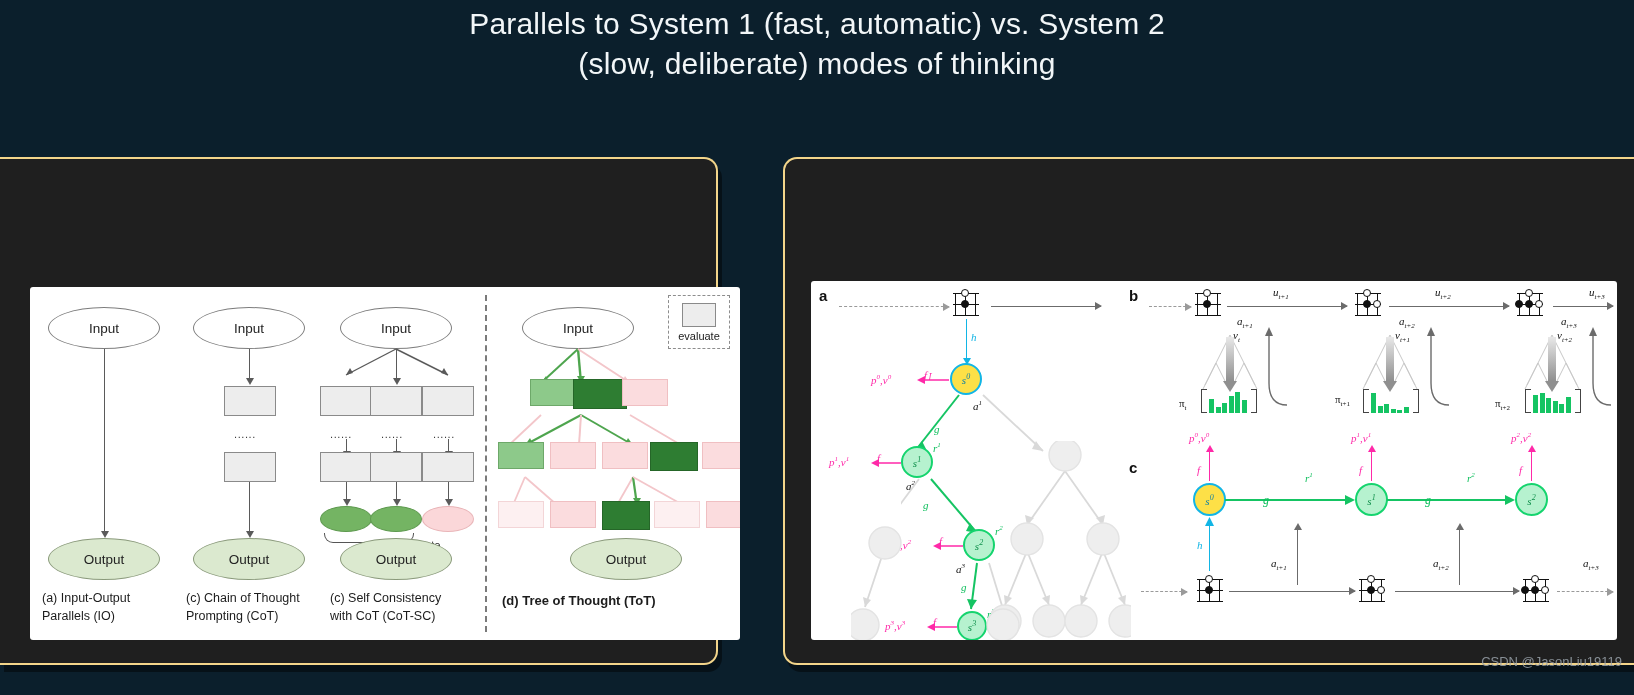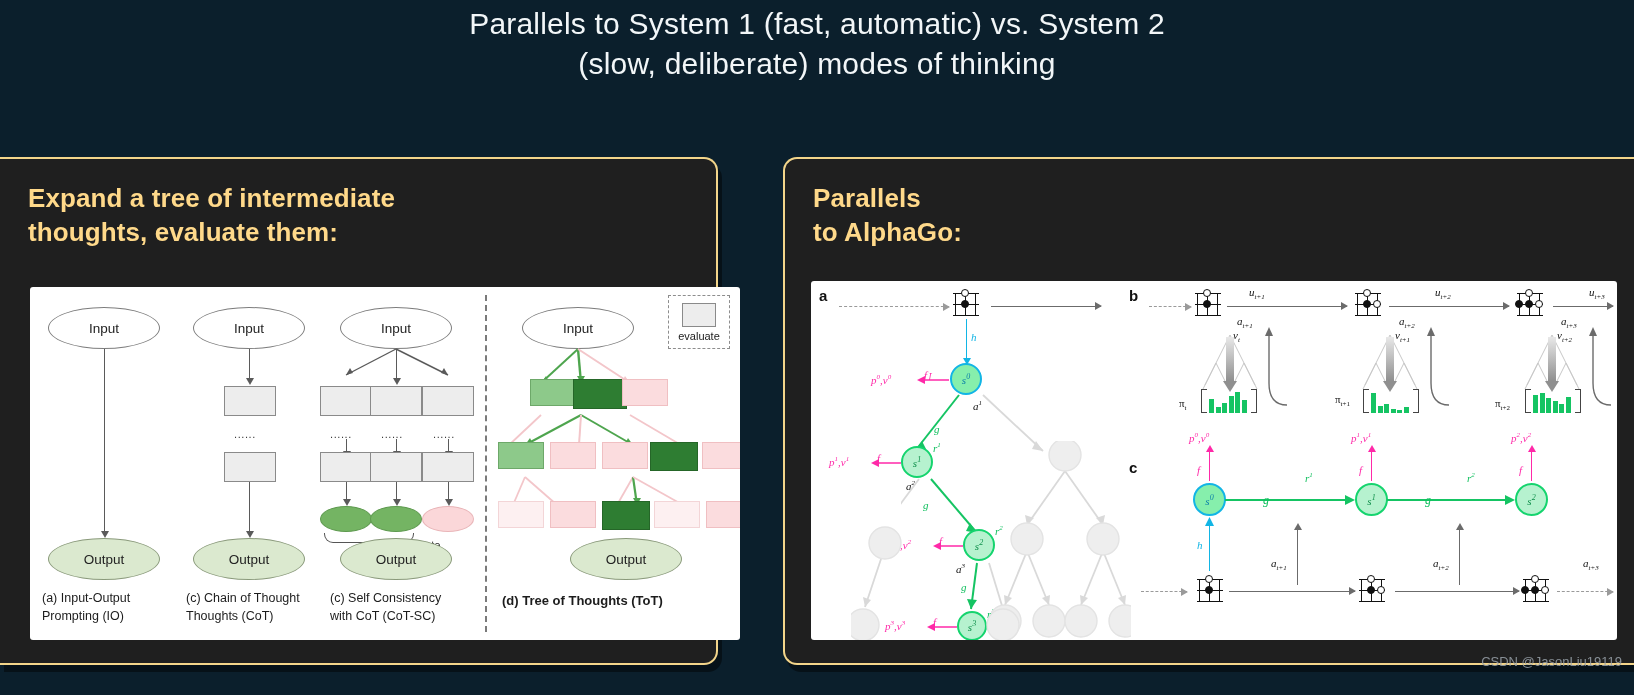--- a/index.html
+++ b/index.html
@@ -105,21 +105,21 @@
   
   #fig-muzero .plabel{
     position:absolute; font-weight:bold; font-size:15px; color:#111;
     font-family:"Liberation Sans", sans-serif;
   }
   .mz-circ{
     position:absolute; border-radius:50%;
     display:flex; align-items:center; justify-content:center;
     font-size:11px; font-style:italic; font-family:"Liberation Serif", serif;
   }
-  .mz-circ.cyan{ background:#86efac; border:2px solid #12b5e5; color:#0b7fa8; }
+  .mz-circ.cyan{ background:#fde047; border:2px solid #12b5e5; color:#0b7fa8; }
   .mz-circ.green{ background:#b6f2cf; border:2px solid #15d46e; color:#0f8f4b; }
   .lab{ position:absolute; font-family:"Liberation Serif", serif; font-style:italic; font-size:11px; color:#111; }
   .lab.pink{ color:#ff29a8; }
   .lab.green{ color:#0fbf5d; }
   .lab.cyan{ color:#12b5e5; }
   .hline{ position:absolute; height:1.4px; background:#6b6b6b; }
   .hline.dash{ background:none; border-top:1.6px dashed #9a9a9a; height:0; }
   .hline::after{
     content:""; position:absolute; right:-1px; top:-3.6px;
     border-top:4px solid transparent; border-bottom:4px solid transparent;
@@ -162,48 +162,46 @@
     font-family:"Liberation Sans", sans-serif;
   }
 </style>
 </head>
 <body>
 
 <div class="slide-title">Parallels to System 1 (fast, automatic) vs. System 2
 (slow, deliberate) modes of thinking</div>
 
 <div class="panel" id="panel-left">
-  <div class="panel-heading">Expand a tree of intermediate
-thoughts, evaluate them:</div>
 
   <div class="fig-wrap" id="fig-tot">
 
     <div class="node-ellipse" style="left:18px;top:20px;width:112px;height:42px;">
       <span>Input</span>
     </div>
     <div class="arrow-v" style="left:74px;top:62px;height:183px;"></div>
     <div class="node-ellipse out" style="left:18px;top:251px;width:112px;height:42px;">
       <span>Output</span>
     </div>
     <div class="cap" style="left:12px;top:303px;width:140px;">(a) Input-Output</div>
-    <div class="cap" style="left:12px;top:321px;width:140px;">Prompting (IO)</div>
+    <div class="cap" style="left:12px;top:321px;width:140px;">Parallels (IO)</div>
 
     <div class="node-ellipse" style="left:163px;top:20px;width:112px;height:42px;">
       <span>Input</span>
     </div>
     <div class="arrow-v" style="left:219px;top:62px;height:30px;"></div>
     <div class="box-step" style="left:194px;top:99px;width:52px;height:30px;"></div>
     <div class="dots" style="left:204px;top:141px;">......</div>
     <div class="box-step" style="left:194px;top:165px;width:52px;height:30px;"></div>
     <div class="arrow-v" style="left:219px;top:195px;height:50px;"></div>
     <div class="node-ellipse out" style="left:163px;top:251px;width:112px;height:42px;">
       <span>Output</span>
     </div>
     <div class="cap" style="left:156px;top:303px;width:160px;">(c) Chain of Thought</div>
-    <div class="cap" style="left:156px;top:321px;width:160px;">Thoughts (CoT)</div>
+    <div class="cap" style="left:156px;top:321px;width:160px;">Prompting (CoT)</div>
 
     <div class="node-ellipse" style="left:310px;top:20px;width:112px;height:42px;">
       <span>Input</span>
     </div>
     <svg style="position:absolute;left:300px;top:60px;width:140px;height:36px;">
       <path d="M66 2 L16 28" stroke="#5a5a5a" stroke-width="1.4" fill="none"></path>
       <path d="M16 28 l7 -2 l-3 -5 z" fill="#5a5a5a"></path>
       <path d="M66 2 L118 28" stroke="#5a5a5a" stroke-width="1.4" fill="none"></path>
       <path d="M118 28 l-7 -2 l3 -5 z" fill="#5a5a5a"></path>
     </svg>
@@ -287,32 +285,30 @@
     <div class="tbox p-lite" style="left:520px;top:214px;width:46px;height:27px;"></div>
     <div class="tbox g-dark" style="left:572px;top:214px;width:48px;height:29px;"></div>
     <div class="tbox p-pale" style="left:624px;top:214px;width:46px;height:27px;"></div>
     <div class="tbox p-lite" style="left:676px;top:214px;width:42px;height:27px;"></div>
 
     <div class="dots" style="left:583px;top:248px;">......</div>
     <div class="arrow-v green" style="left:596px;top:258px;height:12px;"></div>
     <div class="node-ellipse out" style="left:540px;top:251px;width:112px;height:42px;">
       <span>Output</span>
     </div>
-    <div class="cap tot-cap-bold" style="left:472px;top:306px;width:240px;">(d) Tree of Thoughts (ToT)</div>
+    <div class="cap tot-cap-bold" style="left:472px;top:306px;width:240px;">(d) Tree of Thought (ToT)</div>
 
     <div class="legend-box" style="left:638px;top:8px;width:62px;height:54px;">
       <div class="legend-swatch"></div>
       <div class="legend-label">evaluate</div>
     </div>
   </div>
 </div>
 
 <div class="panel" id="panel-right">
-  <div class="panel-heading">Parallels
-to AlphaGo:</div>
 
   <div class="fig-wrap" id="fig-muzero">
 
     <div class="plabel" style="left:8px;top:6px;">a</div>
 
     <div class="hline dash" style="left:28px;top:25px;width:110px;"></div>
     <div class="hline" style="left:180px;top:25px;width:110px;"></div>
 
     <div class="goboard" style="left:142px;top:12px;">
       <i style="left:0;top:0;width:26px;height:1.3px;"></i>
@@ -456,21 +452,21 @@
       <i style="left:0;top:0;width:26px;height:1.3px;"></i>
         <i style="left:0;top:11px;width:26px;height:1.3px;"></i>
       <i style="left:0;top:22px;width:26px;height:1.3px;"></i>
       <i style="left:2px;top:0;width:1.3px;height:23px;"></i>
         <i style="left:12px;top:0;width:1.3px;height:23px;"></i>
       <i style="left:22px;top:0;width:1.3px;height:23px;"></i>
       <span class="stone white" style="left:8px;top:-4px;"></span>
         <span class="stone black" style="left:8px;top:7px;"></span>
     </div>
     <div class="hline" style="left:416px;top:25px;width:120px;"></div>
-    <div class="lab" style="left:438px;top:5px;font-style:italic;">u<sub style="font-size:7px;">t+1</sub></div>
+    <div class="lab" style="left:462px;top:5px;font-style:italic;">u<sub style="font-size:7px;">t+1</sub></div>
     <div class="lab" style="left:426px;top:34px;">a<sub style="font-size:7px;">t+1</sub></div>
     <div class="lab" style="left:422px;top:48px;">v<sub style="font-size:7px;">t</sub></div>
     <div class="mcts" style="left:382px;top:52px;">
       <svg width="74" height="60">
         <g stroke="#c8c8c8" stroke-width="1" fill="none">
           <line x1="37" y1="2" x2="10" y2="56"></line>
             <line x1="37" y1="2" x2="64" y2="56"></line>
           <line x1="23" y1="30" x2="12" y2="52"></line>
             <line x1="23" y1="30" x2="34" y2="52"></line>
           <line x1="51" y1="30" x2="40" y2="52"></line>

